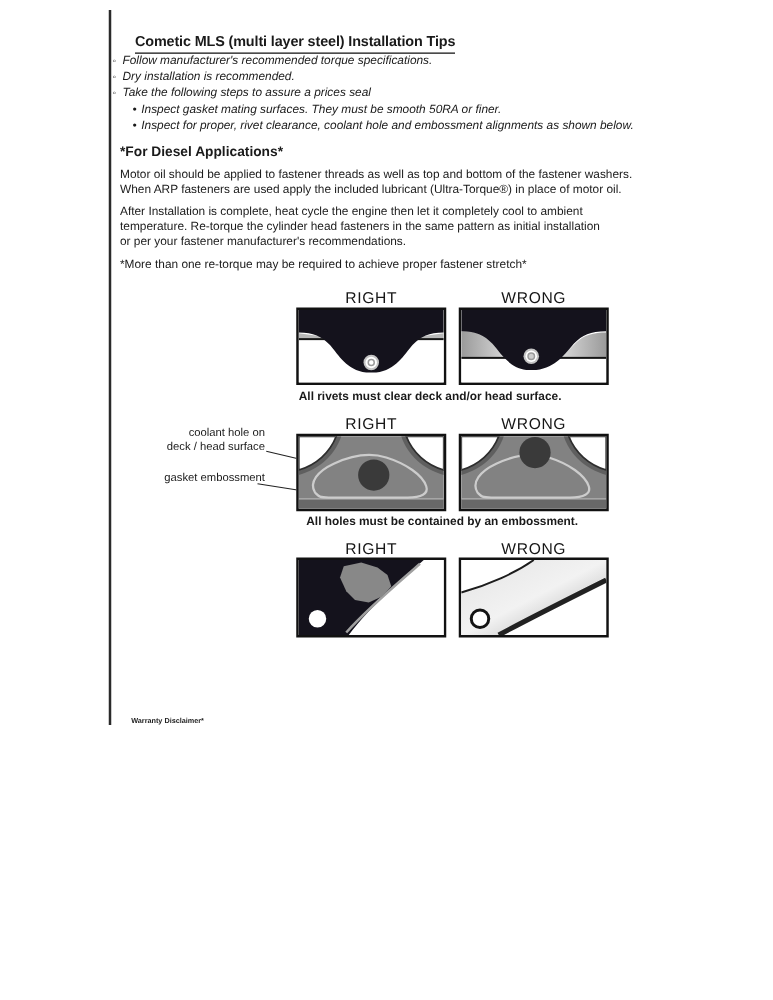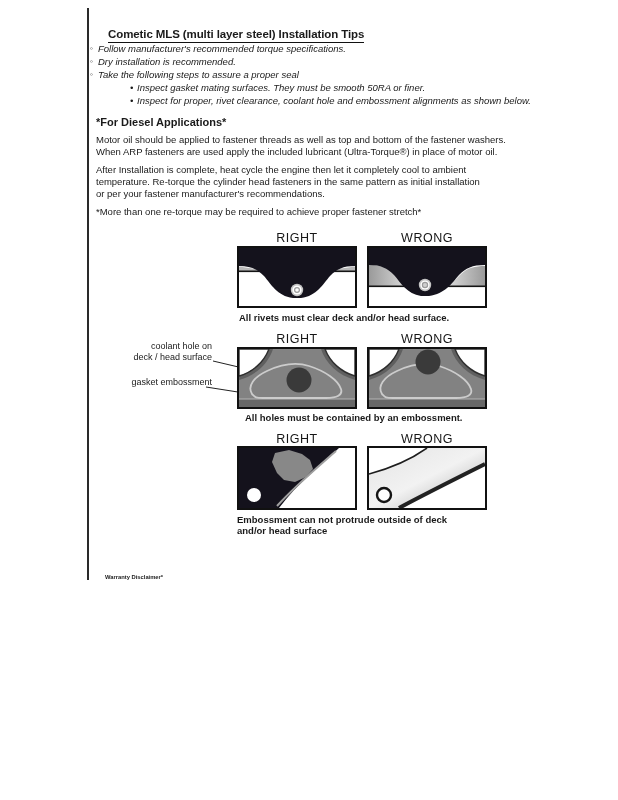--- a/index.html
+++ b/index.html
@@ -8,21 +8,21 @@
     font-family:"Liberation Sans","DejaVu Sans",sans-serif;color:#1a1a1a;
   }
   .edge-line{position:absolute;left:87px;top:8px;width:1.5px;height:786px;background:#2a2a2a;}
   .title{
     position:absolute;left:108px;top:20px;font-size:11.5px;font-weight:bold;letter-spacing:-0.1px;
     border-bottom:1.5px solid #111;padding-bottom:2px;white-space:nowrap;
   }
   .bullets{position:absolute;left:90px;top:42px;font-size:9.5px;line-height:13px;}
   .b-row{white-space:nowrap;font-style:italic;}
   .b-mark{display:inline-block;width:8px;font-size:8px;vertical-align:top;line-height:13px;}
-  .sub{padding-left:40px;}
+  .sub{padding-left:16px;}
   .sub .b-mark{width:7px;font-size:9.5px;}
   .diesel-head{position:absolute;left:96px;top:116px;font-size:11px;font-weight:bold;text-align:right;}
   .para{position:absolute;left:96px;width:460px;font-size:9.5px;line-height:12px;white-space:pre-line;}
   .p1{top:134px;}
   .p2{top:164px;}
   .note{top:206px;}
   .rw-label{position:absolute;width:120px;text-align:center;font-size:12.5px;font-weight:500;letter-spacing:0.5px;color:#161616;}
   .dbox{position:absolute;width:120px;height:62px;border:2px solid #111;box-sizing:border-box;background:#fff;}
   .dbox svg{display:block;}
   .cap{position:absolute;font-size:9.5px;font-weight:bold;white-space:pre-line;line-height:11px;}
@@ -37,21 +37,21 @@
 
 <div class="page">
 
   <div class="edge-line"></div>
 
   <h1 class="title">Cometic MLS (multi layer steel) Installation Tips</h1>
 
   <div class="bullets">
     <div class="b-row"><span class="b-mark">◦</span><span>Follow manufacturer's recommended torque specifications.</span></div>
     <div class="b-row"><span class="b-mark">◦</span><span>Dry installation is recommended.</span></div>
-    <div class="b-row"><span class="b-mark">◦</span><span>Take the following steps to assure a proper seal</span></div>
+    <div class="b-row"><span class="b-mark">◦</span><span>Take the following steps to assure a prices seal</span></div>
     <div class="b-row sub"><span class="b-mark">•</span><span>Inspect gasket mating surfaces.  They must be smooth 50RA or finer.</span></div>
     <div class="b-row sub"><span class="b-mark">•</span><span>Inspect for proper, rivet clearance, coolant hole and embossment alignments as shown below.</span></div>
   </div>
 
   <div class="diesel-head">*For Diesel Applications*</div>
   <div class="para p1">Motor oil should be applied to fastener threads as well as top and bottom of the fastener washers.
 When ARP fasteners are used apply the included lubricant (Ultra-Torque®) in place of motor oil.</div>
   <div class="para note">*More than one re-torque may be required to achieve proper fastener stretch*</div>
   <div class="para p2">After Installation is complete, heat cycle the engine then let it completely cool to ambient
 temperature. Re-torque the cylinder head fasteners in the same pattern as initial installation
@@ -162,22 +162,20 @@
         </linearGradient>
       </defs>
       <rect x="0" y="0" width="116" height="60" fill="#ffffff"></rect>
       <path d="M0,26 C22,20 44,10 58,0 H116 V16 C88,30 52,48 30,60 H0 Z" fill="url(#wg3)"></path>
       <path d="M0,26 C22,20 44,10 58,0" fill="none" stroke="#1d1d1d" stroke-width="1.6"></path>
       <path d="M30,60 C52,48 88,30 116,16" fill="none" stroke="#222222" stroke-width="4"></path>
       <circle cx="15" cy="47" r="7" fill="#ffffff" stroke="#141414" stroke-width="2.4"></circle>
     </svg>
   </div>
 
-  <div class="cap" style="left:237px;top:514px;">Embossment can not protrude outside of deck
-and/or head surface</div>
 
   <div class="legal legal-head" style="top:574px;">Warranty Disclaimer*</div>
   <div class="legal" style="top:585px;">Due to the nature of performance applications, the parts in this catalog are sold without any express warranty or any implied warranty of merchantability or
 fitness for a particular purpose.  Cometic Gasket Inc., shall not, under any circumstances, be liable for any special, incidental or consequential damages,
 including, person, party or property, but not limited to, damage, or loss of property or equipment, loss of profits or revenue, cost of purchased or replacement
 goods, or claims of customers of the purchase, which may arise and/or result from sale, installation or use of these parts.  Installation of these parts could
 adversely affect the motor manufacturers warranty coverage.</div>
   <div class="legal" style="top:620px;">VENUE-The agreed upon venue, in the event of dispute whatsoever between the parties, whether instituted by either party, including, but not limited to,
 contract terms, payment terms, delivery, type, defects, sufficiency of product, shall be the Court of Common Pleas, Lake County, Ohio or the Painesville
 Municipal Court, Lake County, Ohio, depending on the amount in controversy.

